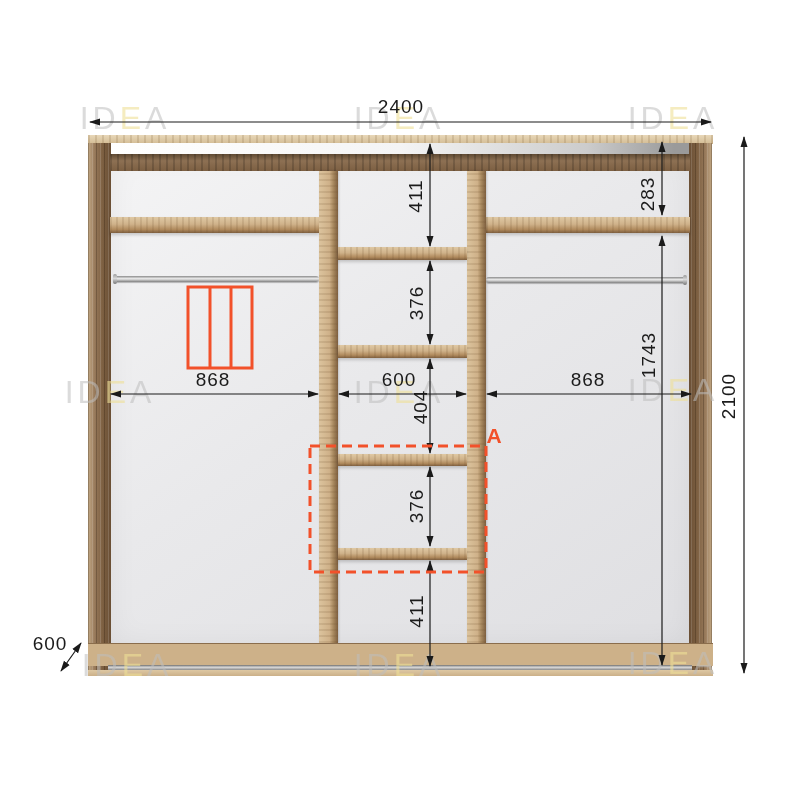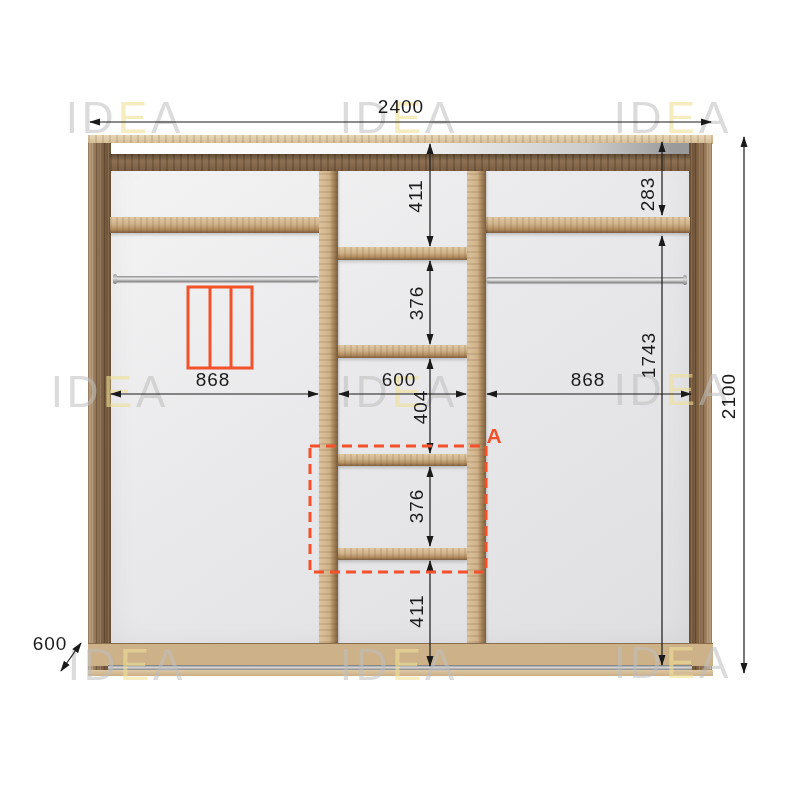--- a/index.html
+++ b/index.html
@@ -66,21 +66,21 @@
   }
   .rod{
     height:6px;border-radius:3px;
     background:linear-gradient(180deg,#8b8b8b,#ececec 45%,#7f7f7f);
     box-shadow:0 1px 1px rgba(0,0,0,.25);
   }
   .rod .cap{position:absolute;top:-2px;width:4px;height:10px;background:linear-gradient(180deg,#9a9a9a,#d8d8d8 45%,#777);border-radius:2px;}
   
   .wm{
     position:absolute;transform:translate(-50%,-50%);
-    font-size:44px;letter-spacing:4px;white-space:nowrap;
+    font-size:32px;letter-spacing:4px;white-space:nowrap;
     color:rgba(190,190,190,.55);z-index:5;user-select:none;
   }
   .wm .e{color:rgba(238,224,150,.6);}
   
   #anno{position:absolute;left:0;top:0;z-index:6;}
   .dim{
     position:absolute;z-index:7;transform:translate(-50%,-50%);
     font-size:19px;color:#1b1b1b;letter-spacing:1px;white-space:nowrap;
   }
   .dim.v{transform:translate(-50%,-50%) rotate(-90deg);}

